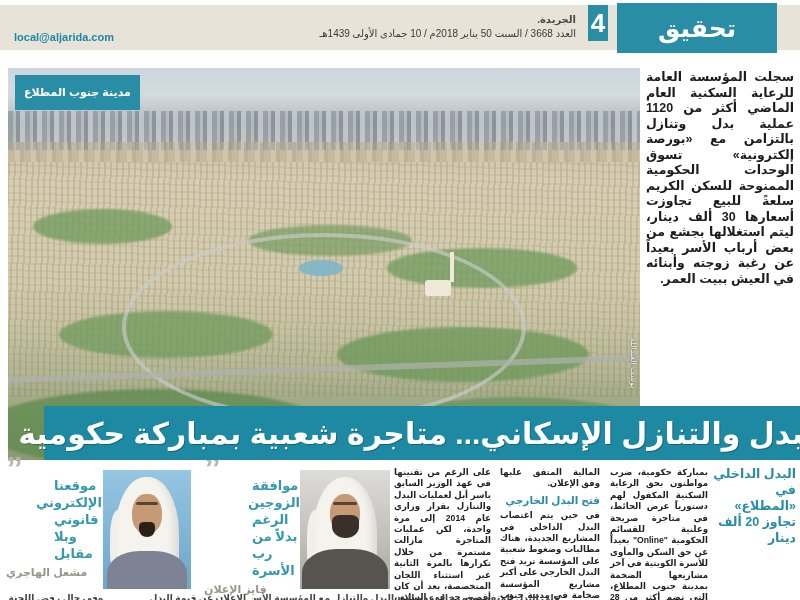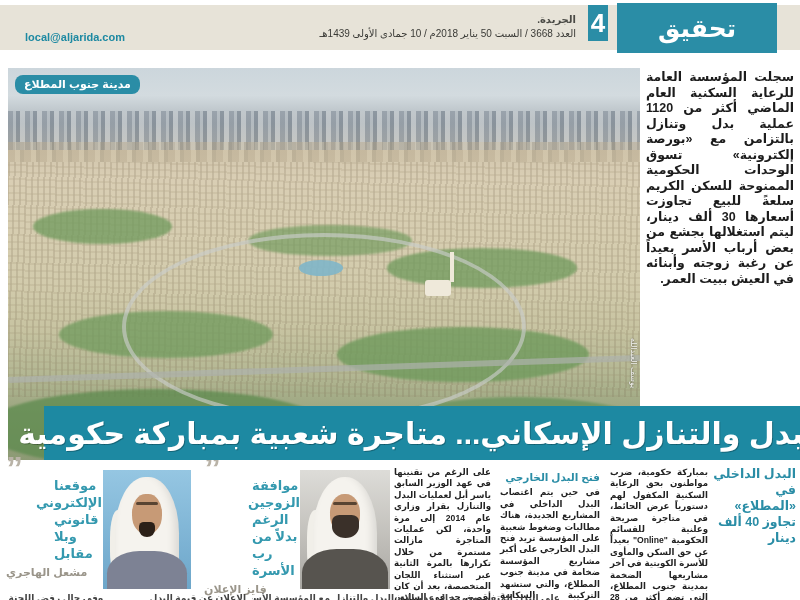--- a/index.html
+++ b/index.html
@@ -2,21 +2,21 @@
 <html lang="ar"><head>
 <meta charset="utf-8">
 <style>
   * { margin:0; padding:0; box-sizing:border-box; }
   html,body { width:800px; height:600px; overflow:hidden; background:#fff;
               font-family:"Liberation Sans","DejaVu Sans",sans-serif; }
   .page { position:relative; width:800px; height:600px; background:#fff; overflow:hidden; }
 
   
   .header-bar { position:absolute; left:0; top:5px; width:800px; height:45px; background:#e7e3d8; }
-  .email { position:absolute; left:14px; top:26px; font-size:11px; font-weight:bold; color:#1d89a2; direction:ltr;margin-left:11px; }
+  .email { position:absolute; left:14px; top:26px; font-size:11px; font-weight:bold; color:#1d89a2; direction:ltr; }
   .masthead-wrap { position:absolute; right:224px; top:9px; text-align:right; direction:rtl; }
   .masthead { font-size:10px; font-weight:bold; color:#4a4a45; }
   .issue-line { font-size:10px; color:#3a3a36; margin-top:3px; white-space:nowrap; }
   .page-num-box { position:absolute; left:588px; top:5px; width:20px; height:36px; background:#2a8da6;
                   color:#fff; font-weight:bold; font-size:26px; line-height:36px; text-align:center; }
   .section-box { position:absolute; left:617px; top:3px; width:160px; height:50px; background:#2a8da6;
                  color:#fff; font-weight:bold; font-size:25px; line-height:50px; text-align:center; direction:rtl; }
 
   
   .photo { position:absolute; left:8px; top:68px; width:632px; height:392px; overflow:hidden;
@@ -40,21 +40,21 @@
   .g5 { left:52%; top:66%; width:40%; height:14%; opacity:.8; }
   .g6 { left:-4%; top:82%; width:55%; height:20%; background:#5c8a4d; }
   .g7 { left:58%; top:84%; width:45%; height:18%; background:#67925a; }
   .ring-road { position:absolute; left:18%; top:42%; width:64%; height:48%; border:4px solid #c9ccc9;
                border-radius:50%; opacity:.65; }
   .pond { position:absolute; left:46%; top:49%; width:7%; height:4%; background:#7fb6c9; border-radius:50%; opacity:.9; }
   .road-h { position:absolute; left:0; top:76%; width:100%; height:6px; background:#aeb2ad; opacity:.7; transform:rotate(-2deg); }
   .mosque { position:absolute; left:66%; top:54%; width:26px; height:16px; background:#efe9da; border-radius:3px; }
   .minaret { position:absolute; left:70%; top:47%; width:4px; height:30px; background:#efe9da; }
   .photo-label { position:absolute; left:7px; top:7px; background:#2a8da6; color:#fff; font-weight:bold;
-                 font-size:11px; padding:3px 9px; direction:rtl;border-radius:8px; }
+                 font-size:11px; padding:11px 9px; direction:rtl; }
   .photo-credit { position:absolute; right:2px; top:270px; writing-mode:vertical-rl; font-size:8px;
                   color:#f3f3f0; letter-spacing:1px; text-shadow:0 0 2px rgba(0,0,0,.55); direction:rtl; }
 
   
   .headline-bar { position:absolute; left:44px; top:406px; width:756px; height:54px; background:#1d89a2;
                   z-index:5; display:flex; align-items:center; justify-content:center; }
   .headline-text { color:#fff; font-weight:bold; font-size:30px; direction:rtl; white-space:nowrap;
                    text-shadow:1px 1px 0 rgba(0,0,0,.25); }
 
   
@@ -140,25 +140,26 @@
     <div class="photo-label">مدينة جنوب المطلاع</div>
     <div class="photo-credit">يوسف العبدالله</div>
   </div>
 
   <div class="headline-bar">
     <div class="headline-text">البدل والتنازل الإسكاني... متاجرة شعبية بمباركة حكومية</div>
   </div>
 
   <div class="intro">سجلت المؤسسة العامة للرعاية السكنية العام الماضي أكثر من 1120 عملية بدل وتنازل بالتزامن مع «بورصة إلكترونية» تسوق الوحدات الحكومية الممنوحة للسكن الكريم سلعةً للبيع تجاوزت أسعارها 30 ألف دينار، ليتم استغلالها بجشع من بعض أرباب الأسر بعيداً عن رغبة زوجته وأبنائه في العيش ببيت العمر.</div>
 
-  <div class="highlight">البدل الداخلي في «المطلاع» تجاوز 40 ألف دينار</div>
+  <div class="highlight">البدل الداخلي في «المطلاع» تجاوز 20 ألف دينار</div>
 
   <div class="col col-1">بمباركة حكومية، ضرب مواطنون بحق الرعاية السكنية المكفول لهم دستورياً عرض الحائط، في متاجرة صريحة وعلنية للقسائم الحكومية "Online" بعيداً عن حق السكن والمأوى للأسرة الكويتية في آخر مشاريعها الضخمة بمدينة جنوب المطلاع، التي تضم أكثر من 28 ألف قسيمة سكنية على أحد المواقع الإلكترونية المعنية بمتابعة آخر أخبار المدينة أولاً بأول،</div>
 
   <div class="col col-2">
+    <span>المالية المتفق عليها وفق الإعلان.</span>
     <div class="subhead">فتح البدل الخارجي</div>
     <span>في حين يتم اغتصاب البدل الداخلي في المشاريع الجديدة، هناك مطالبات وضغوط شعبية على المؤسسة تريد فتح البدل الخارجي على أكبر مشاريع المؤسسة ضخامة في مدينة جنوب المطلاع، والتي ستشهد التركيبة السكانية للمدينة</span>
   </div>
 
   <div class="col col-3">على الرغم من تقنينها في عهد الوزير السابق ياسر أبل لعمليات البدل والتنازل بقرار وزاري عام 2014 إلى مرة واحدة، لكن عمليات المتاجرة مازالت مستمرة من خلال تكرارها بالمرة الثانية عبر استثناء اللجان المتخصصة، بعد أن كان أقصى حد في السابق، يصل إلى 6 مرات من خلال عمليات تنازل وعمليات تبادل، وتكون المرتان الخامسة والسادسة عن طريق اللجنة.</div>
 
   <div class="quote-block qb-1">
     <span class="quote-glyph">”</span>
     <div class="quote-text">موقعنا الإلكتروني قانوني وبلا مقابل</div>
     <div class="quote-name">مشعل الهاجري</div>

